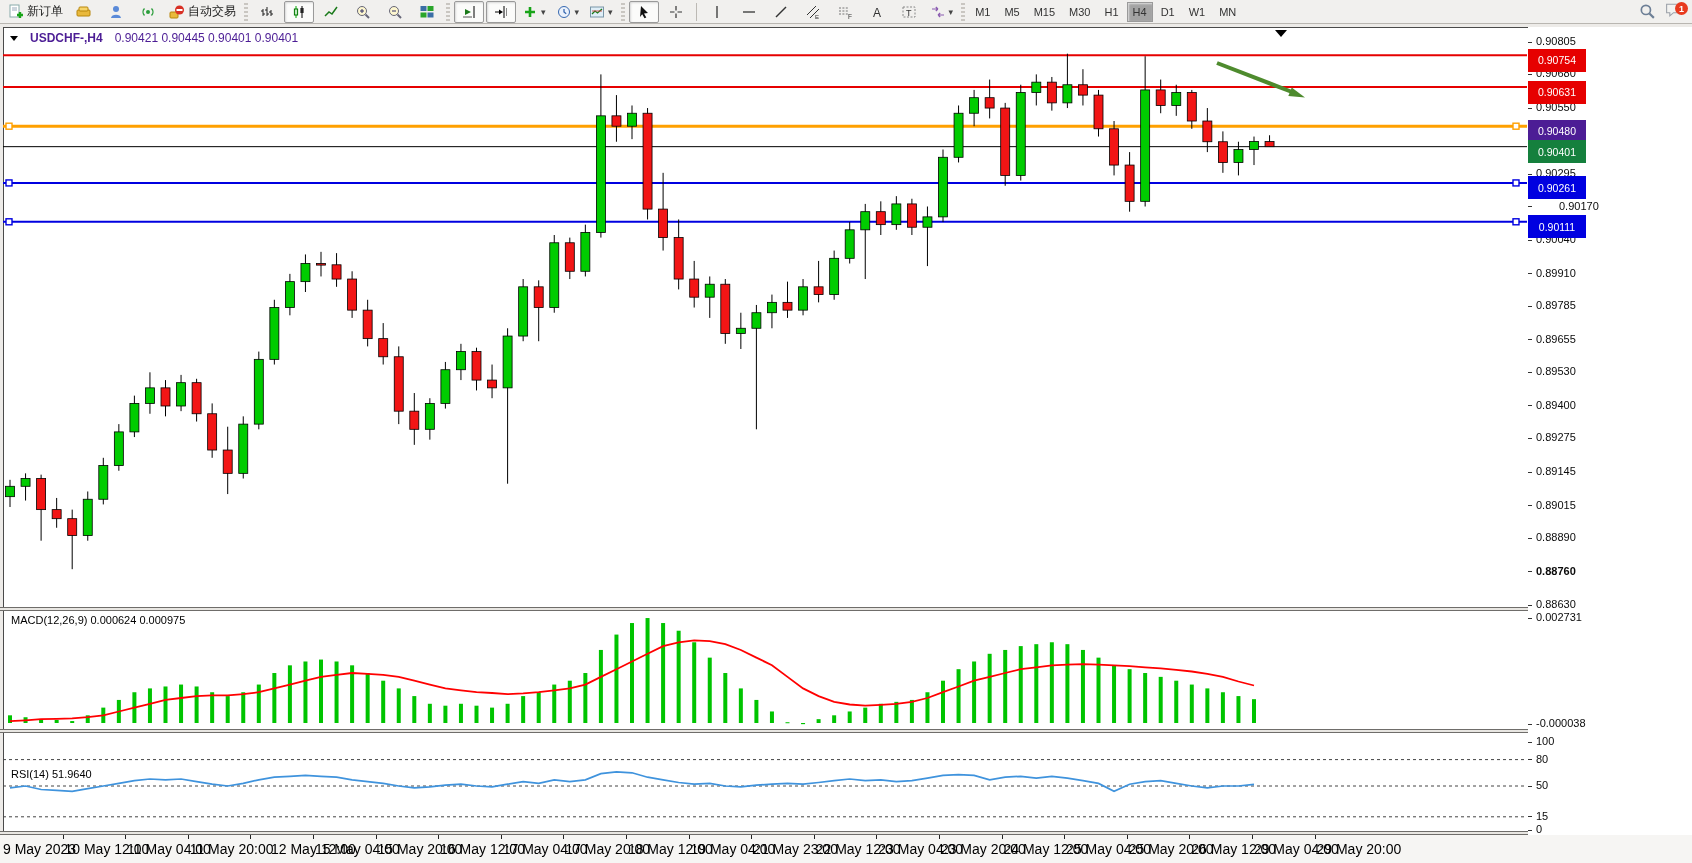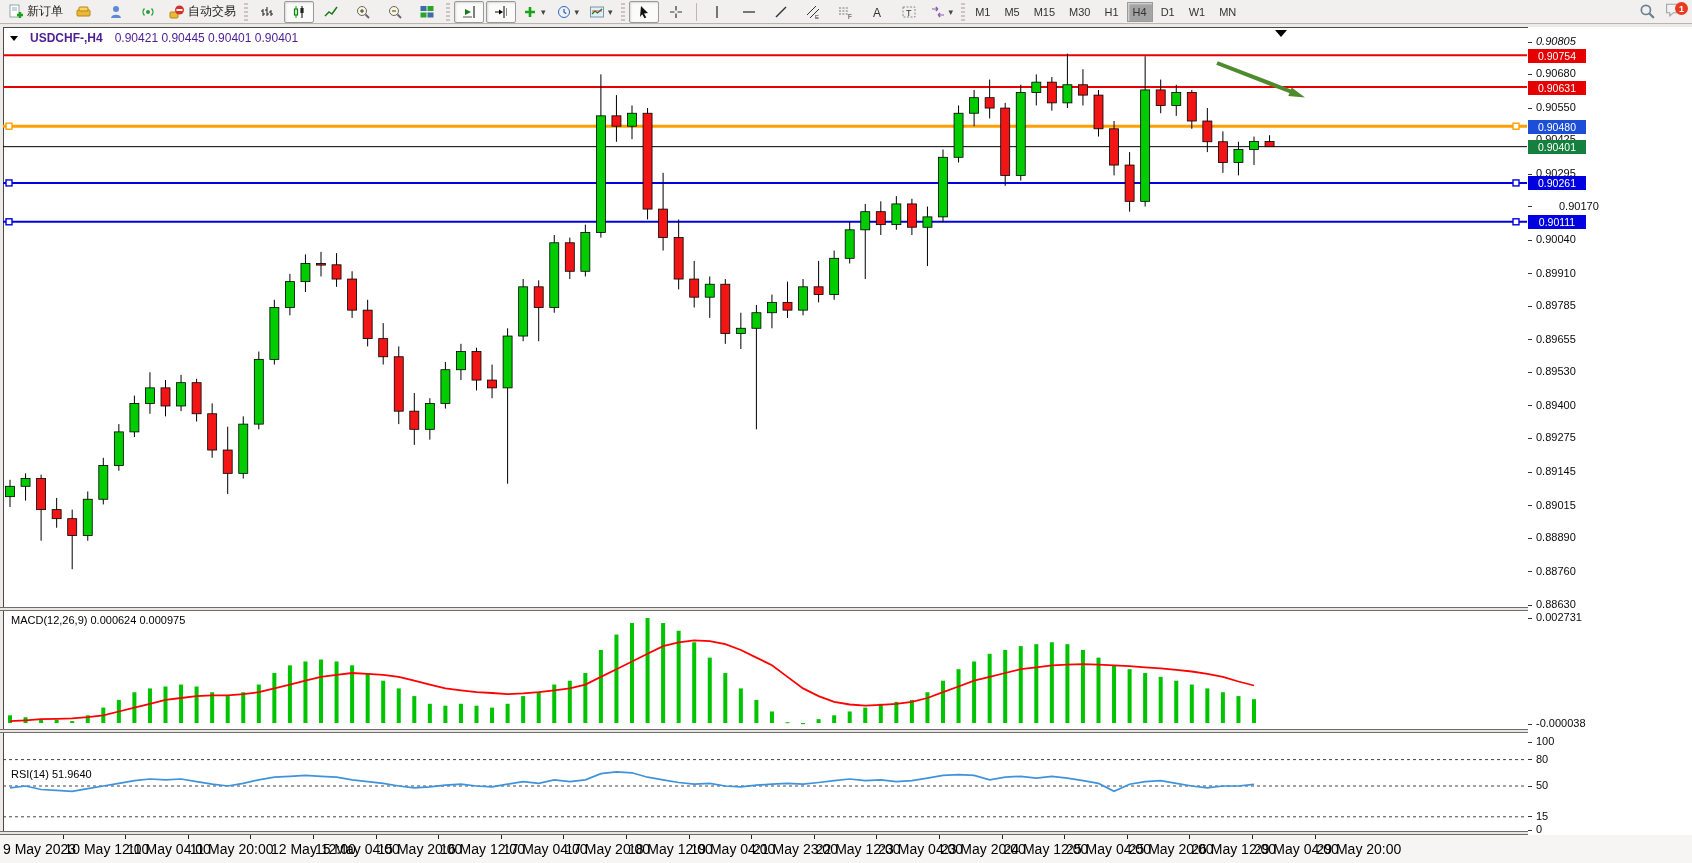--- a/index.html
+++ b/index.html
@@ -28,21 +28,21 @@
   #axis-col{position:absolute;left:1528px;top:27px;width:164px;height:808px;background:#fff;}
   #time-strip{position:absolute;left:0;top:835px;width:1692px;height:28px;background:#f6f5f3;}
   
   #chart-title{position:absolute;left:10px;top:31px;z-index:6;font-size:12px;color:#4c1d95;display:flex;gap:12px;align-items:center;}
   .tri-down{width:0;height:0;border-left:4px solid transparent;border-right:4px solid transparent;border-top:5px solid #000;}
   .ind-label{position:absolute;left:11px;z-index:6;font-size:11px;color:#000;}
   #macd-label{top:614px;}
   #rsi-label{top:768px;}
   .ticklbl{position:absolute;left:1536px;font-size:11px;color:#0a0a0a;z-index:2;white-space:nowrap;}
   .tickmark{position:absolute;left:1528px;width:4px;height:1px;background:#333;z-index:2;}
-  .pbadge{position:absolute;left:1528px;width:58px;height:14px;z-index:7;color:#fff;font-size:10.5px;
+  .pbadge{position:absolute;left:1528px;width:58px;height:23px;z-index:7;color:#fff;font-size:10.5px;
     display:flex;align-items:center;justify-content:center;}
   .tlabel{position:absolute;top:841px;font-size:14px;color:#000;white-space:nowrap;z-index:2;}
   .ttick{position:absolute;top:835px;width:1px;height:4px;background:#222;z-index:2;}
   #overlay{position:absolute;left:0;top:0;z-index:5;pointer-events:none;}
   .icon16{width:16px;height:16px;display:block;}
 </style>
 </head>
 <body>
 
 <div id="toolbar">
@@ -546,21 +546,21 @@
       <g clip-path="url(#cpRsi)">
         <line x1="3" y1="759.6" x2="1527" y2="759.6" stroke="#444" stroke-width="1" stroke-dasharray="3 3"></line>
         <line x1="3" y1="786" x2="1527" y2="786" stroke="#444" stroke-width="1" stroke-dasharray="3 3"></line>
         <line x1="3" y1="816.8" x2="1527" y2="816.8" stroke="#444" stroke-width="1" stroke-dasharray="3 3"></line>
       </g>
       <polyline clip-path="url(#cpRsi)" points="10,787.8 25.55,786.0 41.1,789.5 56.650000000000006,790.4 72.2,791.3 87.75,788.6 103.30000000000001,786.0 118.85000000000001,783.4 134.4,780.7 149.95000000000002,779.0 165.5,779.8 181.05,779.0 196.60000000000002,781.6 212.15,784.2 227.70000000000002,786.0 243.25,783.4 258.8,779.8 274.35,777.2 289.90000000000003,776.3 305.45,775.4 321,776.3 336.55,777.2 352.1,779.8 367.65000000000003,781.6 383.20000000000005,783.4 398.75,786.0 414.3,787.8 429.85,786.9 445.40000000000003,785.1 460.95000000000005,784.2 476.5,786.0 492.05,786.9 507.6,784.2 523.15,781.6 538.7,783.4 554.25,779.8 569.8000000000001,781.6 585.35,779.8 600.9,773.7 616.45,771.9 632,772.8 647.5500000000001,777.2 663.1,779.8 678.65,782.5 694.2,784.2 709.75,783.4 725.3000000000001,786.0 740.85,786.9 756.4000000000001,785.1 771.95,784.2 787.5,783.4 803.0500000000001,784.2 818.6,782.5 834.1500000000001,780.7 849.7,779.0 865.25,780.7 880.8000000000001,779.8 896.35,781.6 911.9000000000001,780.7 927.45,778.1 943,775.4 958.5500000000001,774.6 974.1,775.4 989.6500000000001,779.8 1005.2,777.2 1020.75,776.3 1036.3,778.1 1051.8500000000001,776.3 1067.4,778.1 1082.95,780.7 1098.5,783.4 1114.05,791.3 1129.6000000000001,784.2 1145.15,781.6 1160.7,780.7 1176.25,783.4 1191.8,786.0 1207.3500000000001,787.8 1222.9,786.0 1238.45,786.0 1254,784.3" fill="none" stroke="#3f93dd" stroke-width="1.7"></polyline>
     </svg>
   </div>
 <div id="generated">
     <div class="tickmark" style="top: 41.5px;"></div>
-    <div class="ticklbl" style="top: 35px; font-style: italic;">0.90805</div>
+    <div class="ticklbl" style="top: 35px;">0.90805</div>
     <div class="tickmark" style="top: 73.8834px;"></div>
     <div class="ticklbl" style="top: 67.3834px;">0.90680</div>
     <div class="tickmark" style="top: 107.562px;"></div>
     <div class="ticklbl" style="top: 101.062px;">0.90550</div>
     <div class="tickmark" style="top: 139.946px;"></div>
     <div class="ticklbl" style="top: 133.446px;">0.90425</div>
     <div class="tickmark" style="top: 173.624px;"></div>
     <div class="ticklbl" style="top: 167.124px;">0.90295</div>
     <div class="tickmark" style="top: 206.008px;"></div>
     <div class="ticklbl" style="top: 199.508px; margin-left: 23px;">0.90170</div>
@@ -578,40 +578,40 @@
     <div class="ticklbl" style="top: 398.99px;">0.89400</div>
     <div class="tickmark" style="top: 437.873px;"></div>
     <div class="ticklbl" style="top: 431.373px;">0.89275</div>
     <div class="tickmark" style="top: 471.552px;"></div>
     <div class="ticklbl" style="top: 465.052px;">0.89145</div>
     <div class="tickmark" style="top: 505.231px;"></div>
     <div class="ticklbl" style="top: 498.731px;">0.89015</div>
     <div class="tickmark" style="top: 537.614px;"></div>
     <div class="ticklbl" style="top: 531.114px;">0.88890</div>
     <div class="tickmark" style="top: 571.293px;"></div>
-    <div class="ticklbl" style="top: 564.793px;">0.88760</div>
+    <div class="ticklbl" style="top: 564.793px; font-weight: bold;">0.88760</div>
     <div class="tickmark" style="top: 604.972px;"></div>
     <div class="ticklbl" style="top: 598.472px;">0.88630</div>
     <div class="tickmark" style="top: 617.501px;"></div>
     <div class="ticklbl" style="top: 611.001px;">0.002731</div>
     <div class="tickmark" style="top: 723.961px;"></div>
     <div class="ticklbl" style="top: 717.461px;">-0.000038</div>
     <div class="tickmark" style="top: 741.5px;"></div>
     <div class="ticklbl" style="top: 735px;">100</div>
     <div class="tickmark" style="top: 759.1px;"></div>
     <div class="ticklbl" style="top: 752.6px;">80</div>
     <div class="tickmark" style="top: 785.5px;"></div>
     <div class="ticklbl" style="top: 779px;">50</div>
     <div class="tickmark" style="top: 816.3px;"></div>
     <div class="ticklbl" style="top: 809.8px;">15</div>
     <div class="tickmark" style="top: 829.5px;"></div>
     <div class="ticklbl" style="top: 823px;">0</div>
     <div class="pbadge" style="top: 48.7124px; background: rgb(230, 0, 0);">0.90754</div>
     <div class="pbadge" style="top: 80.5777px; background: rgb(230, 0, 0);">0.90631</div>
-    <div class="pbadge" style="top: 119.697px; background: #1d4ed8;">0.90480</div>
+    <div class="pbadge" style="top: 119.697px; background: #4c1d95;">0.90480</div>
     <div class="pbadge" style="top: 140.163px; background: #15803d;">0.90401</div>
     <div class="pbadge" style="top: 176.433px; background: rgb(0, 0, 224);">0.90261</div>
     <div class="pbadge" style="top: 215.293px; background: rgb(0, 0, 224);">0.90111</div>
     <div class="tlabel" style="left: 3px;">9 May 2023</div>
     <div class="ttick" style="left: 62.5px;"></div>
     <div class="tlabel" style="left: 64.5px;">10 May 12:00</div>
     <div class="ttick" style="left: 125.1px;"></div>
     <div class="tlabel" style="left: 127.1px;">11 May 04:00</div>
     <div class="ttick" style="left: 187.7px;"></div>
     <div class="tlabel" style="left: 189.7px;">11 May 20:00</div>

